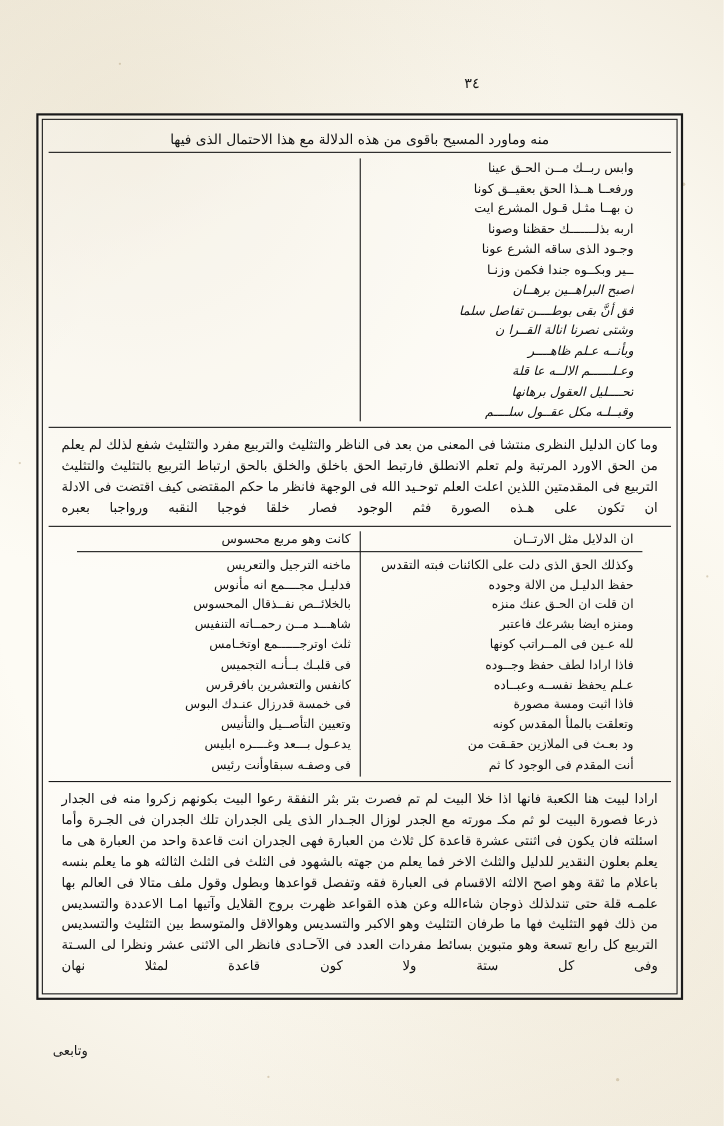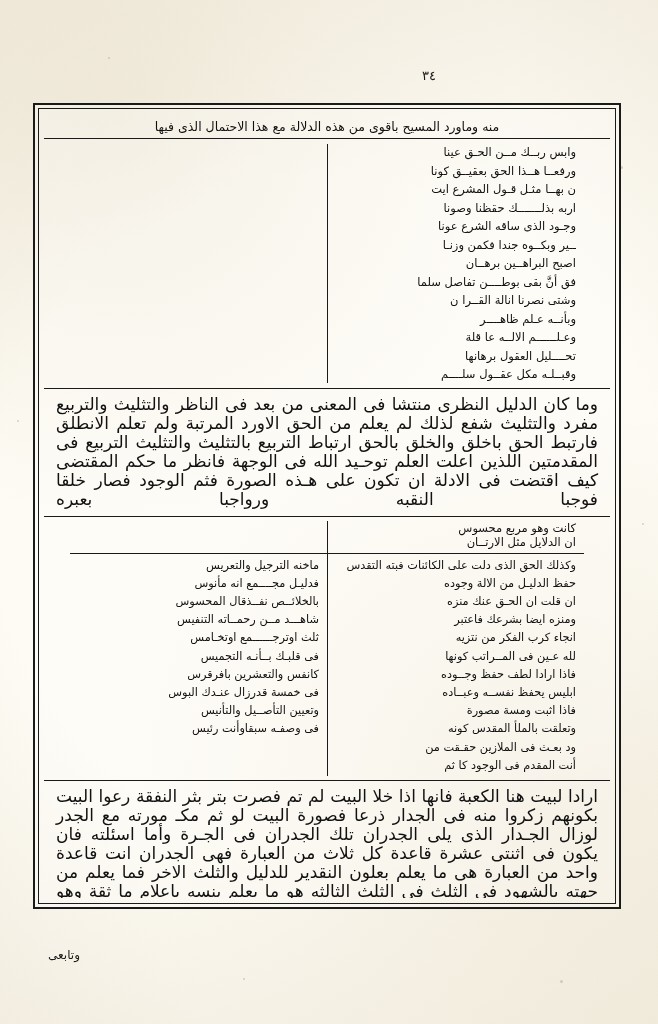--- a/index.html
+++ b/index.html
@@ -112,43 +112,43 @@
     border-left: 1.2px solid #1a1a1a;
   }
   .hemi {
     font-size: 11.5px;
     line-height: 18.5px;
     direction: rtl;
     white-space: nowrap;
     overflow: hidden;
     letter-spacing: .3px;
   }
-  .poem .col.right .hemi { text-align: right; }
+  .poem .col.right .hemi { text-align: right; font-style: italic; }
   .poem .col.left .hemi { text-align: right; }
   
   .prose {
-    font-size: 17px;
+    font-size: 12px;
     line-height: 19px;
     padding: 6px 12px 7px 12px;
     direction: rtl;
     text-align: justify;
     text-align-last: justify;
     border-bottom: 1.4px solid #1a1a1a;
   }
   .prose.last { border-bottom: none; }
   .prose p { margin: 0; }
   
   .tbl {
     border-bottom: 1.4px solid #1a1a1a;
     position: relative;
     padding: 4px 0 5px 0;
   }
   .tbl .tophead {
     display: flex;
-    flex-direction: column;
+    flex-direction: row;
     padding: 0 26px 2px 26px;
   }
   .tbl .tophead .cell {
     flex: 1 1 50%;
     font-size: 11.5px;
     direction: rtl;
     text-align: right;
     padding: 0 8px;
     white-space: nowrap;
   }
@@ -238,31 +238,31 @@
           <div class="col">
             <div class="line ar">ماخنه الترجيل والتعريس</div>
             <div class="line ar">فدليـل مجــــمع انه مأنوس</div>
             <div class="line ar">بالخلائــص نفــذقال المحسوس</div>
             <div class="line ar">شاهـــد مــن رحمــاته التنفيس</div>
             <div class="line ar">ثلث اوترجــــــمع اوتخـامس</div>
             <div class="line ar">فى قلبـك بــأنـه التجميس</div>
             <div class="line ar">كانفس والتعشرين بافرقرس</div>
             <div class="line ar">فى خمسة قدرزال عنـدك البوس</div>
             <div class="line ar">وتعيين التأصــيل والتأنيس</div>
+            <div class="line ar">يدعـول بـــعد وغــــره ابليس</div>
             <div class="line ar">فى وصفـه سبقاوأنت رئيس</div>
           </div>
           <div class="col">
             <div class="line ar">وكذلك الحق الذى دلت على الكائنات فبته التقدس</div>
             <div class="line ar">حفظ الدليـل من الالة وجوده</div>
             <div class="line ar">ان قلت ان الحـق عنك منزه</div>
             <div class="line ar">ومنزه ايضا بشرعك فاعتبر</div>
-            <div class="line ar">انجاء كرب الفكر من نتزيه</div>
             <div class="line ar">لله عـين فى المــراتب كونها</div>
             <div class="line ar">فاذا ارادا لطف حفظ وجــوده</div>
-            <div class="line ar">ابليس يحفظ نفســه وعبــاده</div>
+            <div class="line ar">عـلم يحفظ نفســه وعبــاده</div>
             <div class="line ar">فاذا اثبت ومسة مصورة</div>
             <div class="line ar">وتعلقت بالملأ المقدس كونه</div>
             <div class="line ar">ود بعـث فى الملازين حقـقت من</div>
             <div class="line ar">أنت المقدم فى الوجود كا ثم</div>
           </div>
         </div>
       </div>
 
       <div class="prose last ar">
         <p>ارادا لبيت هنا الكعبة فانها اذا خلا البيت لم تم فصرت بتر بثر النفقة رعوا البيت بكونهم زكروا منه فى الجدار ذرعا فصورة البيت لو ثم مكـ مورته مع الجدر لوزال الجـدار الذى يلى الجدران تلك الجدران فى الجـرة وأما اسئلته فان يكون فى اثنتى عشرة قاعدة كل ثلاث من العبارة فهى الجدران انت قاعدة واحد من العبارة هى ما يعلم بعلون النقدير للدليل والثلث الاخر فما يعلم من جهته بالشهود فى الثلث فى الثلث الثالثه هو ما يعلم بنسه باعلام ما ثقة وهو اصح الالثه الاقسام فى العبارة فقه وتفصل قواعدها وبطول وقول ملف متالا فى العالم بها علمـه قلة حتى تندلذلك ذوجان شاءالله وعن هذه القواعد ظهرت بروج القلايل وآتيها امـا الاعددة والتسديس من ذلك فهو التثليث فها ما طرفان التثليث وهو الاكبر والتسديس وهوالاقل والمتوسط بين التثليث والتسديس التربيع كل رابع تسعة وهو متبوين بسائط مفردات العدد فى الآحـادى فانظر الى الاثنى عشر ونظرا لى السـتة وفى كل ستة ولا كون قاعدة لمثلا نهان</p>

